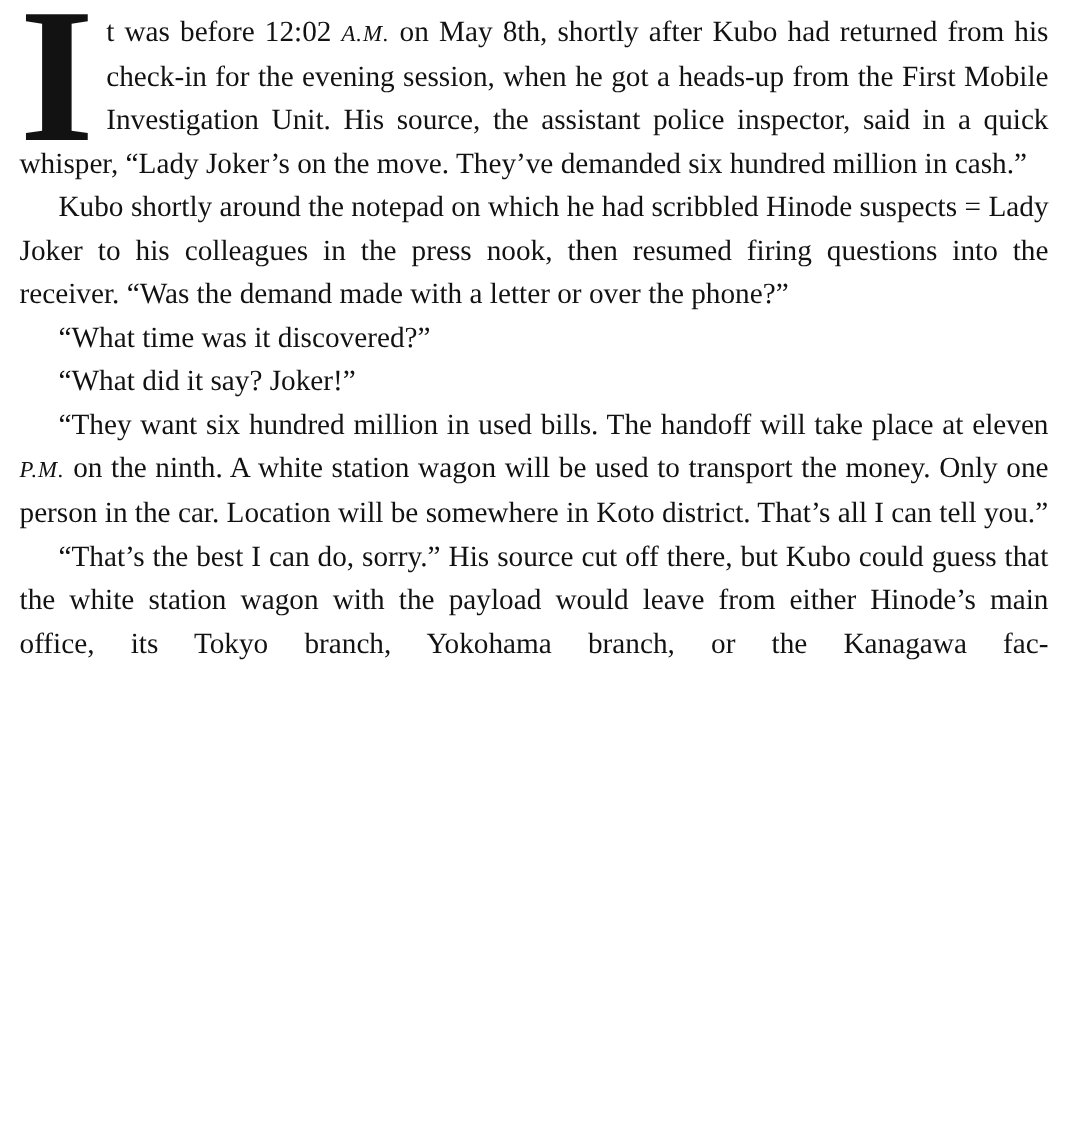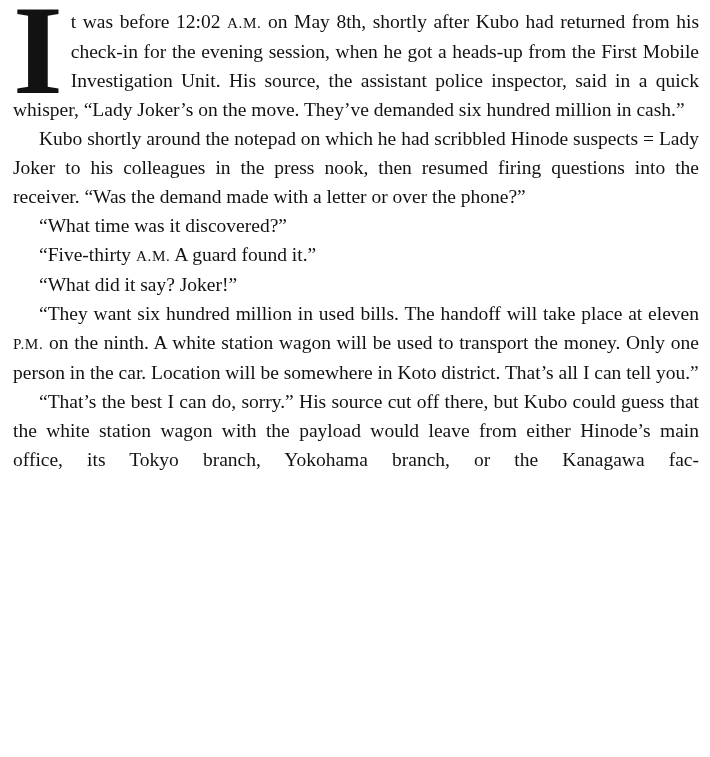--- a/index.html
+++ b/index.html
@@ -26,20 +26,21 @@
     float: left;
     font-weight: bold;
     font-size: 128px;
     line-height: 84px;
     margin: 1px 8px 0 0;
     text-indent: 0;
   }
   .sc {
     font-size: 0.78em;
     letter-spacing: 0.04em;
+    font-style: italic;
   }
   .it { }
   p.cutoff { text-align-last: justify; }
 </style>
 </head>
 <body>
 
 <div class="page">
 
   <p class="para opening">
@@ -51,23 +52,20 @@
 
   <p class="para">
     <span>Kubo shortly around the notepad on which he had scribbled </span><span class="it">Hinode suspects</span><span> = </span><span class="it">Lady Joker</span><span> to his colleagues in the press nook, then resumed firing questions into the receiver. “Was the demand made with a letter or over the phone?”</span>
   </p>
 
 
   <p class="para">
     <span>“What time was it discovered?”</span>
   </p>
 
-  <p class="para">
-    <span>“Five-thirty </span><span class="sc">A.M.</span><span> A guard found it.”</span>
-  </p>
 
   <p class="para">
     <span>“What did it say? Joker!”</span>
   </p>
 
   <p class="para">
     <span>“They want six hundred million in used bills. The handoff will take place at eleven </span><span class="sc">P.M.</span><span> on the ninth. A white station wagon will be used to transport the money. Only one person in the car. Location will be somewhere in Koto district. That’s all I can tell you.”</span>
   </p>
 
 

